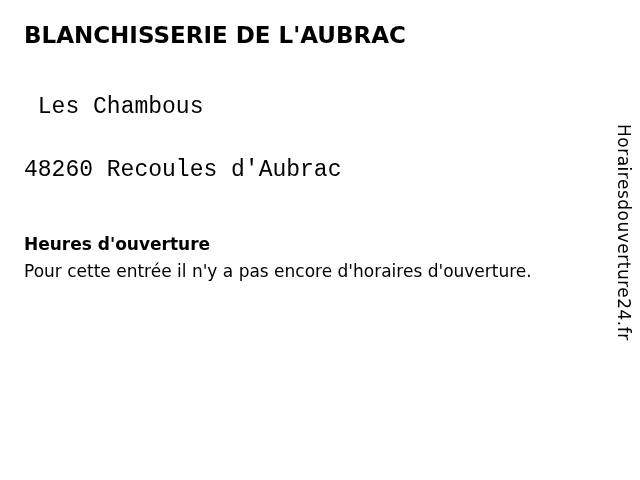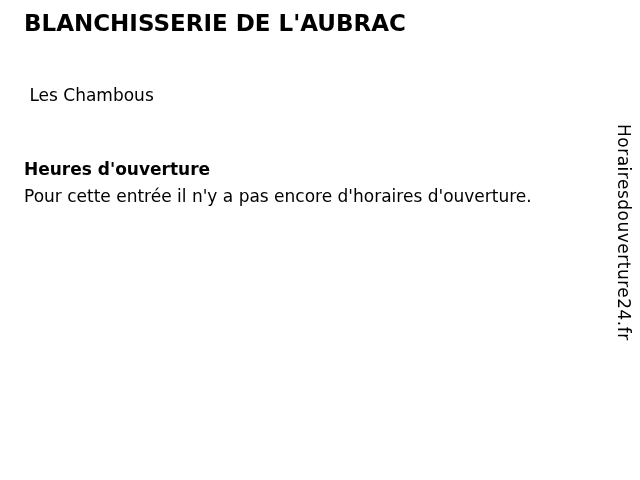--- a/index.html
+++ b/index.html
@@ -9,35 +9,36 @@
     height: 480px;
     overflow: hidden;
   }
   body {
     position: relative;
     background: #ffffff;
     color: #000000;
     font-family: "DejaVu Sans", "Liberation Sans", sans-serif;
   }
   .content {
-    padding: 8px 44px 0 24px;
+    padding: 20px 44px 0 24px;
   }
   .page-title {
     margin: 0;
     font-size: 23px;
     line-height: 30px;
     font-weight: bold;
     letter-spacing: 0px;
     white-space: nowrap;
   }
   .address-block {
     margin-top: 5px;
-    font-size: 17px;
+    font-size: 23px;
     line-height: 21px;
     white-space: pre-wrap;
+    font-family: Liberation Mono, monospace;
   }
   .address-line {
     display: block;
   }
   .hours-heading {
     margin: 11px 0 0 0;
     font-size: 17px;
     line-height: 21px;
     font-weight: bold;
     white-space: nowrap;
@@ -61,20 +62,21 @@
   }
 </style>
 </head>
 <body>
 
 <div class="content">
   <h1 class="page-title">BLANCHISSERIE DE L'AUBRAC</h1>
 
   <div class="address-block">
     <span class="address-line"> Les Chambous</span>
+    <span class="address-line">48260 Recoules d'Aubrac</span>
   </div>
 
   <h2 class="hours-heading">Heures d'ouverture</h2>
 
   <p class="hours-message">Pour cette entrée il n'y a pas encore d'horaires d'ouverture.</p>
 </div>
 
 <div class="watermark">Horairesdouverture24.fr</div>
 
 </body></html>

